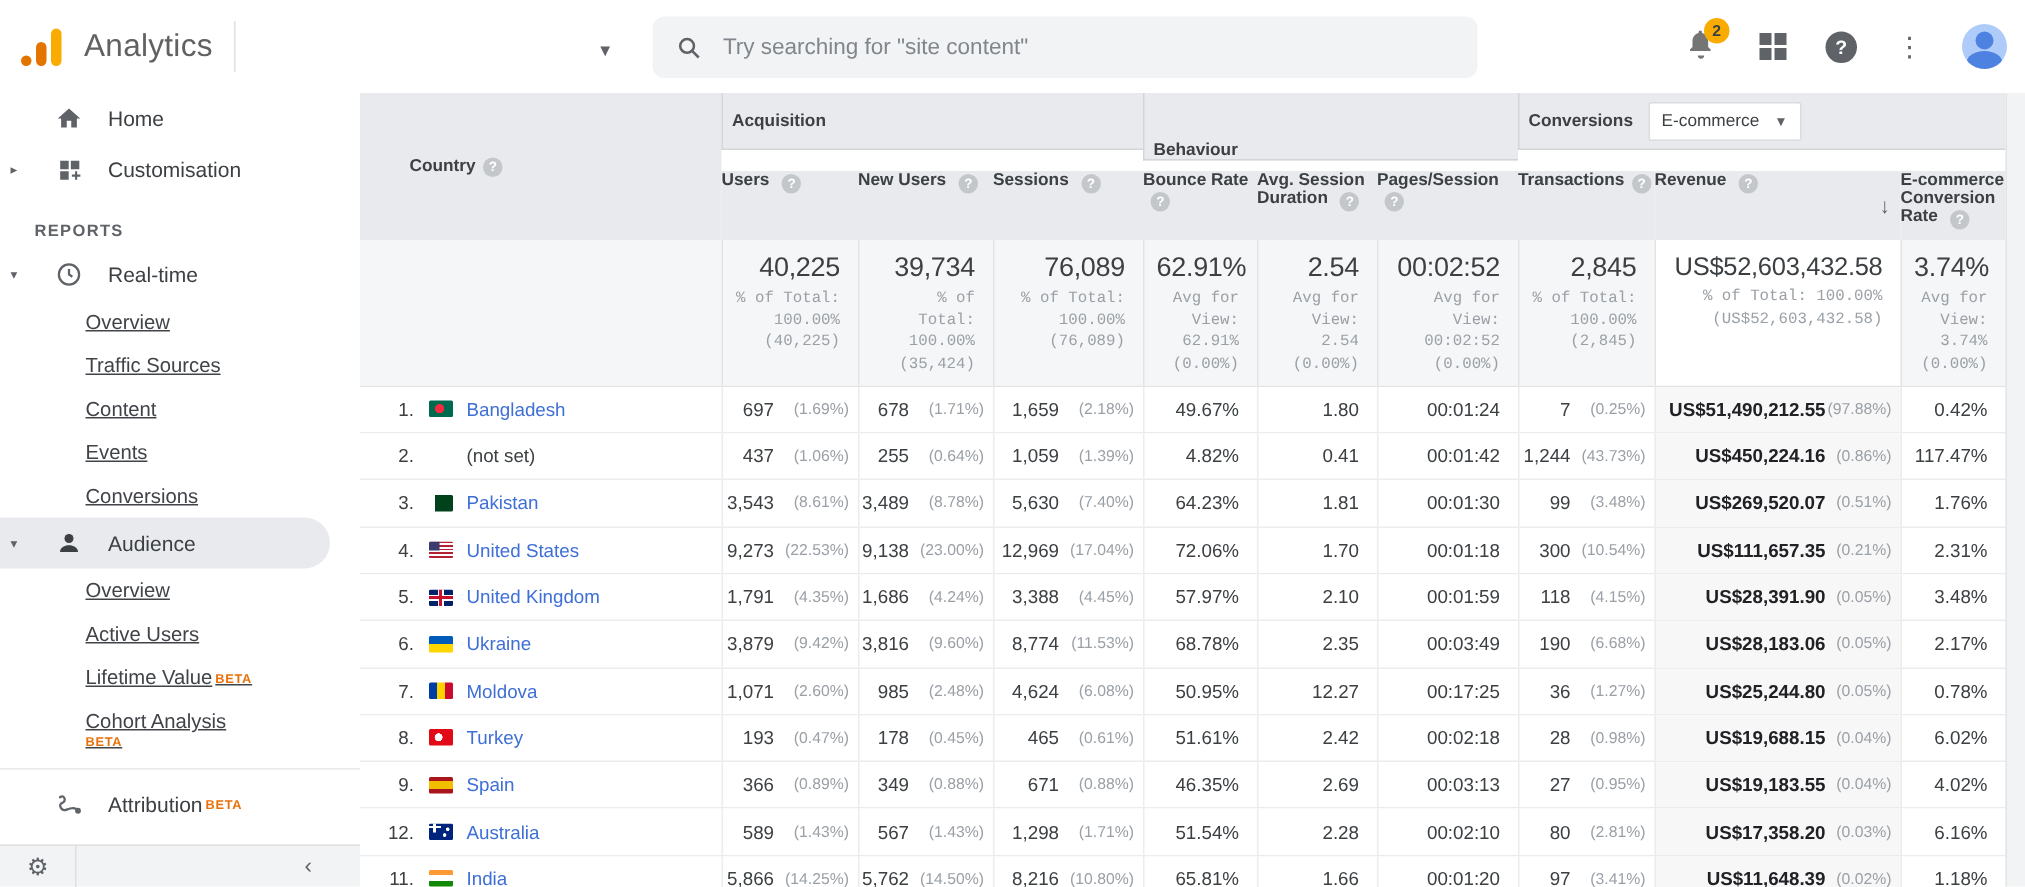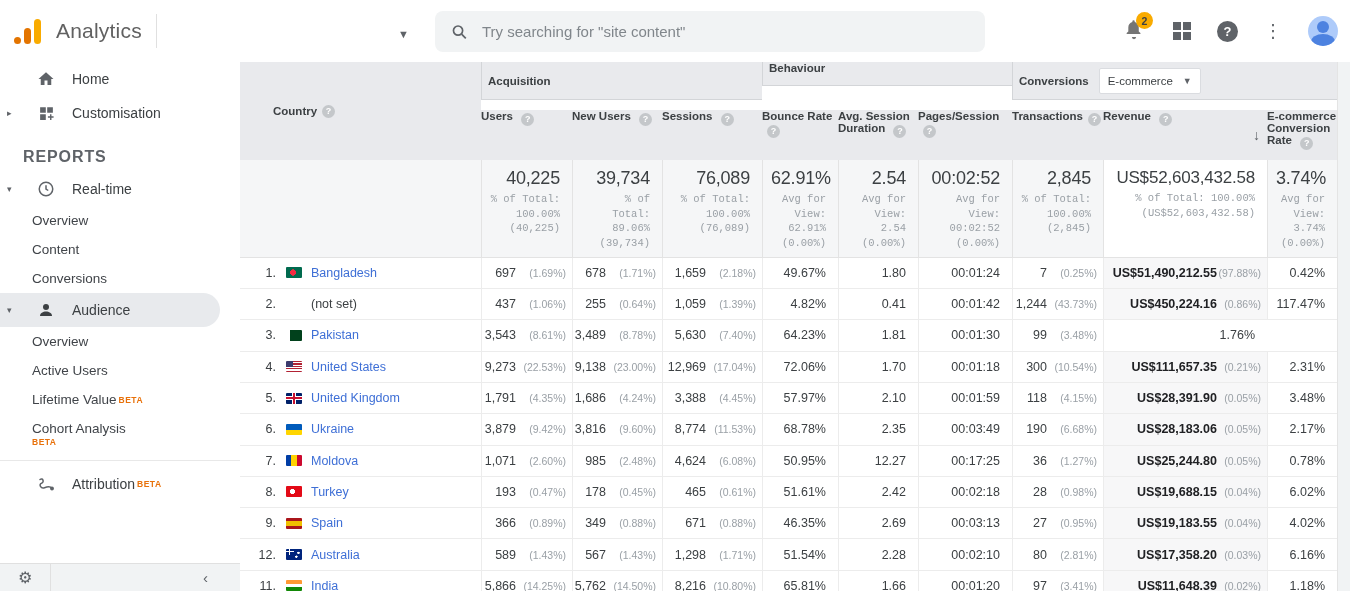--- a/index.html
+++ b/index.html
@@ -36,22 +36,22 @@
     display:flex;align-items:center;justify-content:center;font-size:13px;font-weight:bold;}
   .dots{color:#5f6368;font-size:18px;line-height:1;}
   .avatar{width:30px;height:30px;border-radius:50%;background:#aecbfa;position:relative;overflow:hidden;}
   .avatar::before{content:"";position:absolute;left:9px;top:5px;width:12px;height:12px;border-radius:50%;background:#4d82e0;}
   .avatar::after{content:"";position:absolute;left:3px;top:18px;width:24px;height:16px;border-radius:50%;background:#4d82e0;}
   
   .sidebar{position:absolute;left:0;top:62px;width:240px;height:529px;background:#fff;z-index:4;}
   .side-item{display:flex;align-items:center;height:34px;padding-left:36px;font-size:14px;color:var(--txt);position:relative;cursor:pointer;}
   .side-item .s-icon{width:20px;margin-right:16px;display:flex;justify-content:center;color:var(--icon);}
   .expander{position:absolute;left:7px;font-size:9px;color:var(--icon);}
-  .section-label{font-size:16px;color:#5f6368;letter-spacing:.9px;padding:18px 0 6px 23px;font-weight:bold;}
-  .child-item{height:29px;display:flex;align-items:center;padding-left:32px;font-size:13.5px;color:#404449;cursor:pointer;}
+  .section-label{font-size:11px;color:#5f6368;letter-spacing:.9px;padding:18px 0 6px 23px;font-weight:bold;}
+  .child-item{height:29px;display:flex;align-items:center;padding-left:57px;font-size:13.5px;color:#404449;cursor:pointer;text-decoration:underline;}
   .active-pill{background:#e8eaed;border-radius:0 20px 20px 0;width:220px;}
   .beta-sup{font-size:8.5px;color:var(--beta);font-weight:bold;letter-spacing:.5px;vertical-align:super;margin-left:2px;}
   .cohort-item{height:40px;flex-direction:column;align-items:flex-start;justify-content:center;}
   .cohort-item .beta-line{font-size:8.5px;color:var(--beta);font-weight:bold;letter-spacing:.5px;margin-top:1px;}
   .side-divider{height:1px;background:#e8e8e8;margin:6px 0;}
   .side-footer{position:absolute;left:0;bottom:0;width:240px;height:28px;background:#f1f3f4;
     border-top:1px solid #e0e0e0;display:flex;align-items:center;}
   .gear{font-size:16px;color:#5f6368;padding:0 18px;cursor:pointer;}
   .footer-div{width:1px;height:28px;background:#e0e0e0;}
   .collapse{margin-left:auto;margin-right:32px;color:#5f6368;font-size:15px;cursor:pointer;}
@@ -181,21 +181,23 @@
     <span class="expander">▾</span>
     <span class="s-icon">
       <svg width="18" height="18" viewBox="0 0 24 24" fill="none" stroke="#5f6368" stroke-width="2">
           <circle cx="12" cy="12" r="9"></circle>
           <path d="M12 7v5l3 2"></path>
         </svg>
     </span>
     <span>Real-time</span>
   </div>
   <div class="child-item">Overview</div>
+  <div class="child-item">Traffic Sources</div>
   <div class="child-item">Content</div>
+  <div class="child-item">Events</div>
   <div class="child-item">Conversions</div>
   <div class="side-item active-pill">
     <span class="expander">▾</span>
     <span class="s-icon">
       <svg width="18" height="18" viewBox="0 0 24 24" fill="#3c4043">
           <circle cx="12" cy="8" r="4"></circle>
           <path d="M4 20c0-4 4-6 8-6s8 2 8 6z"></path>
         </svg>
     </span>
     <span>Audience</span>
@@ -231,21 +233,21 @@
 <div class="content">
 
   <div class="thead cols">
     <div class="country-head" style="grid-row:1/3;">
       <span>Country</span>
       <span class="qmark">?</span>
     </div>
     <div class="hcell gb group-row-cell" style="grid-column:2/5;height:38px;display:flex;align-items:center;padding-left:6px;border-bottom:1px solid var(--hline);">
       <span>Acquisition</span>
     </div>
-    <div class="hcell gb" style="grid-column:5/8;height:24px;display:flex;align-items:flex-start;padding-left:6px;border-bottom:1px solid var(--hline);">
+    <div class="hcell gb" style="grid-column:5/8;height:45px;display:flex;align-items:flex-end;padding-left:6px;border-bottom:1px solid var(--hline);">
       <span>Behaviour</span>
     </div>
     <div class="hcell gb" style="grid-column:8/11;height:38px;display:flex;align-items:center;padding-left:6px;border-bottom:1px solid var(--hline);">
       <span>Conversions</span>
       <span class="ecom-select">
         <span>E-commerce</span>
         <span class="sel-caret">▼</span>
       </span>
     </div>
     <div class="sub-row-wrap cols" style="grid-column:1/11;grid-template-columns:91px 90px 100px 76px 80px 94px 91px 164px 70px;display:grid;grid-column:2/11;">
@@ -265,21 +267,21 @@
   </div>
 
   <div class="cols totals-row">
     <div class="tcell first"></div>
     <div class="tcell">
       <div class="tval">40,225</div>
       <div class="tsub">% of Total: 100.00% (40,225)</div>
     </div>
     <div class="tcell">
       <div class="tval">39,734</div>
-      <div class="tsub">% of Total: 89.06% (39,734)</div>
+      <div class="tsub">% of Total: 100.00% (35,424)</div>
     </div>
     <div class="tcell">
       <div class="tval">76,089</div>
       <div class="tsub">% of Total: 100.00% (76,089)</div>
     </div>
     <div class="tcell">
       <div class="tval">62.91%</div>
       <div class="tsub">Avg for View: 62.91% (0.00%)</div>
     </div>
     <div class="tcell">
@@ -409,20 +411,24 @@
     <div class="c plain">
       <span class="v">1.81</span>
     </div>
     <div class="c plain">
       <span class="v">00:01:30</span>
     </div>
     <div class="c">
       <span class="v">99</span>
           <span class="pct">(3.48%)</span>
     </div>
+    <div class="c rev-c">
+      <span class="v b">US$269,520.07</span>
+          <span class="pct narrow">(0.51%)</span>
+    </div>
     <div class="c plain">
       <span class="v">1.76%</span>
     </div>
   </div>
 
   <div class="trow cols">
     <div class="c country-c">
       <span class="rank">4.</span>
       <span class="flag flag-us"></span>
       <a class="clink">United States</a>

